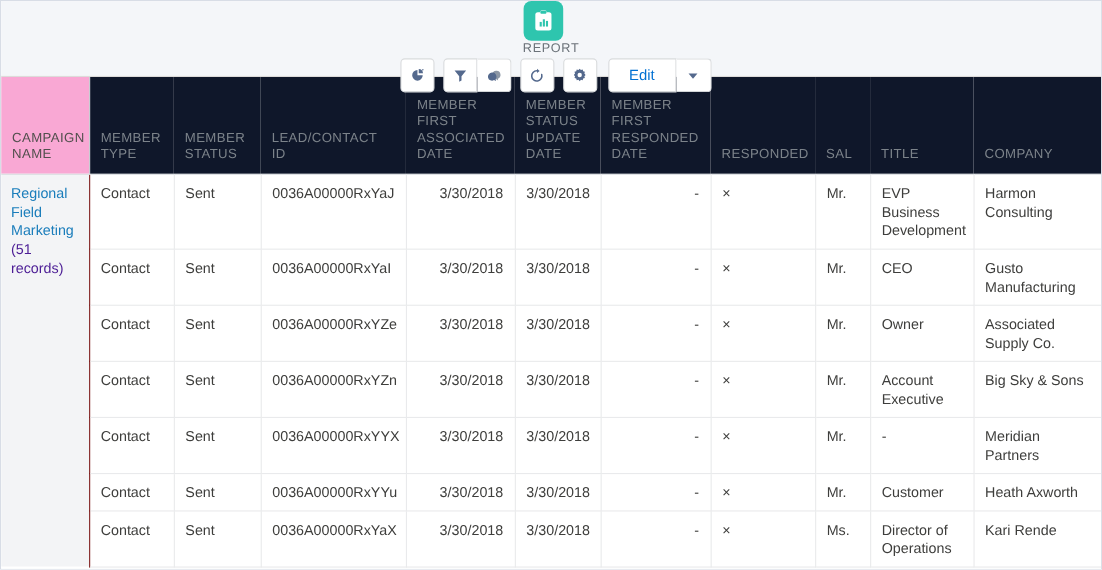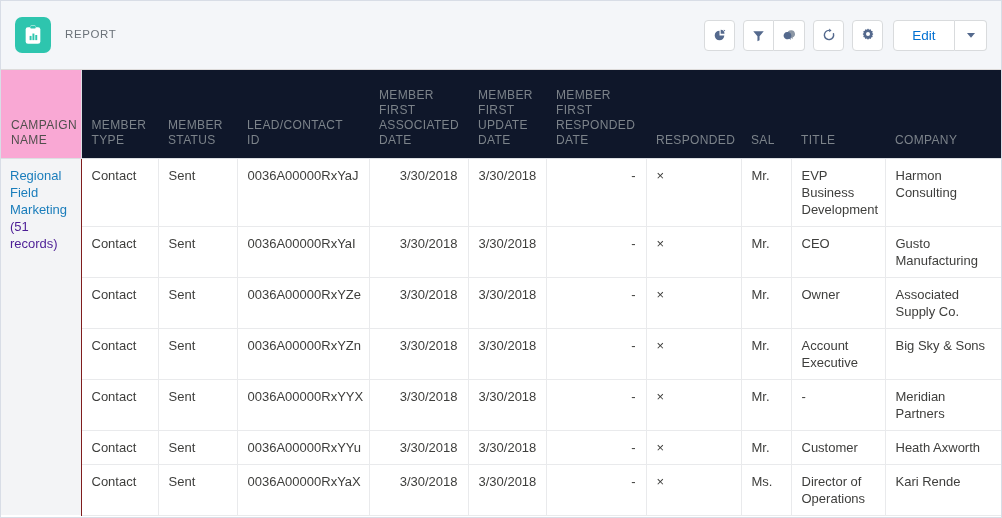--- a/index.html
+++ b/index.html
@@ -23,20 +23,21 @@
 
   
   .page-header {
     height: 69px;
     background: #f4f6f9;
     border-bottom: 1px solid #dddbda;
     display: flex;
     align-items: center;
     padding: 0 14px 0 14px;
     box-sizing: border-box;
+    flex-direction: column;
   }
   .report-icon {
     width: 36px;
     height: 36px;
     border-radius: 7px;
     background: #2ec5ae;
     display: flex;
     align-items: center;
     justify-content: center;
     flex: 0 0 auto;
@@ -312,21 +313,21 @@
           <col class="c-title">
           <col class="c-company">
       </colgroup>
       <thead>
         <tr>
           <th class="first-col">CAMPAIGN NAME</th>
           <th>MEMBER TYPE</th>
           <th>MEMBER STATUS</th>
           <th>LEAD/CONTACT ID</th>
           <th>MEMBER FIRST ASSOCIATED DATE</th>
-          <th>MEMBER FIRST UPDATE DATE</th>
+          <th>MEMBER STATUS UPDATE DATE</th>
           <th>MEMBER FIRST RESPONDED DATE</th>
           <th>RESPONDED</th>
           <th>SAL</th>
           <th>TITLE</th>
           <th>COMPANY</th>
         </tr>
       </thead>
       <tbody>
 
         <tr>

